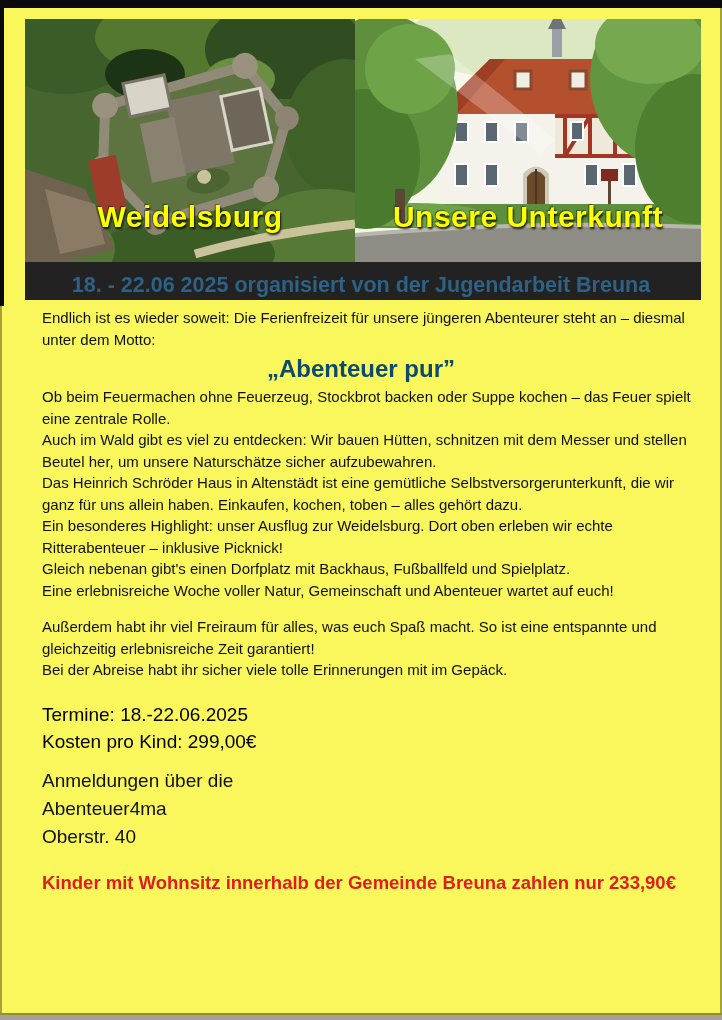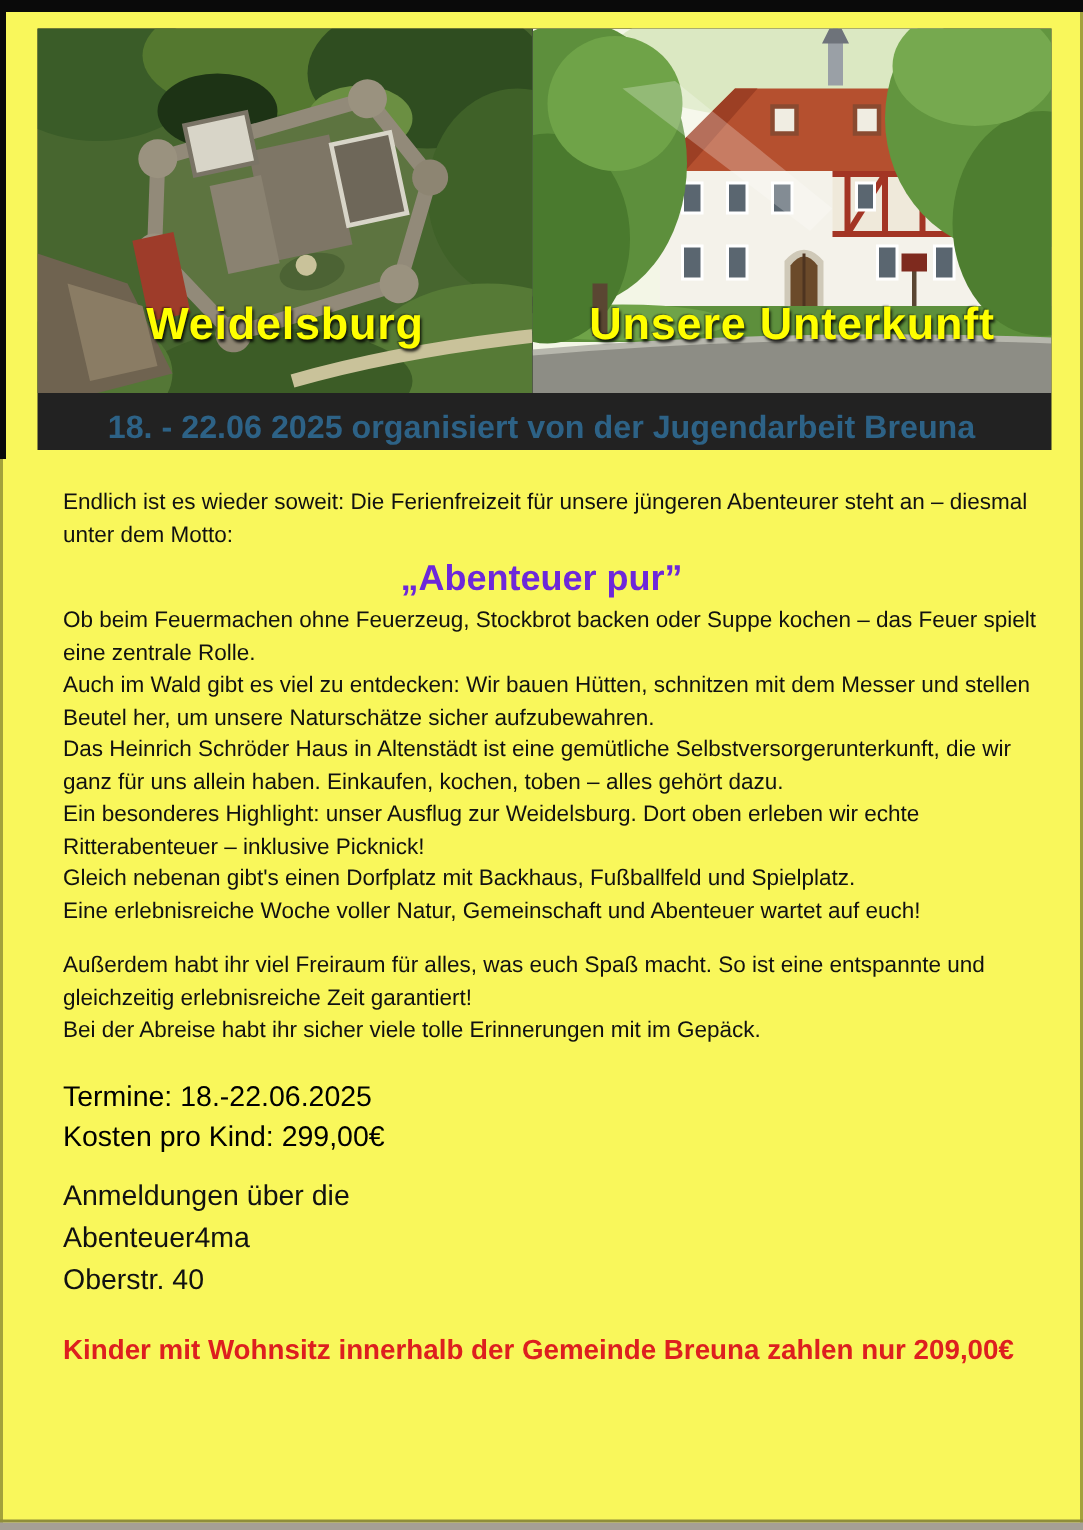--- a/index.html
+++ b/index.html
@@ -54,24 +54,24 @@
     font-size: 21.5px;
     line-height: 30px;
     margin: 0 10px;
   }
   .intro, .para {
     color: #111;
     font-size: 15px;
     line-height: 21.5px;
     margin: 0 30px 0 42px;
   }
-  .intro { margin-top: 24px; }
+  .intro { margin-top: 7px; }
   .motto {
     text-align: center;
-    color: #6d28d9;
+    color: #0c4a6e;
     font-weight: bold;
     font-size: 24px;
     line-height: 28px;
     margin: 5px 0 3px 0;
   }
   .group2 { margin-top: 15px; }
   .details {
     margin: 20px 30px 0 42px;
     color: #000000;
     font-size: 19px;
@@ -235,21 +235,21 @@
       <div>Termine: 18.-22.06.2025</div>
       <div>Kosten pro Kind: 299,00€</div>
     </div>
 
     <div class="contact">
       <div>Anmeldungen über die</div>
       <div>Abenteuer4ma</div>
       <div>Oberstr. 40</div>
     </div>
 
-    <div class="footer-note">Kinder mit Wohnsitz innerhalb der Gemeinde Breuna zahlen nur 209,00€</div>
+    <div class="footer-note">Kinder mit Wohnsitz innerhalb der Gemeinde Breuna zahlen nur 233,90€</div>
   </div>
 
   <div class="edge-top"></div>
   <div class="edge-left-black"></div>
   <div class="edge-left-line"></div>
   <div class="edge-right-line"></div>
   <div class="edge-bottom-line"></div>
   <div class="edge-bottom-gray"></div>
 </div>
 

